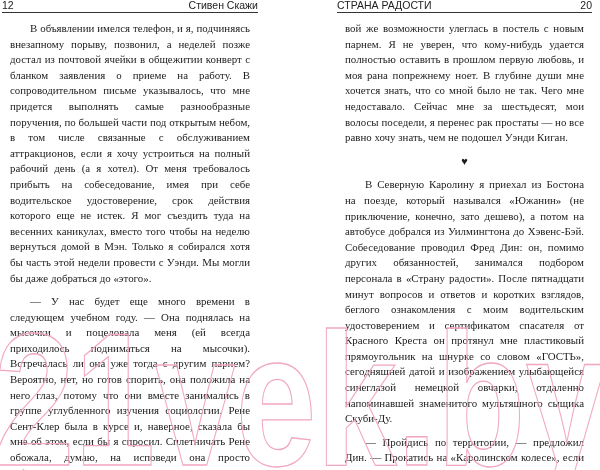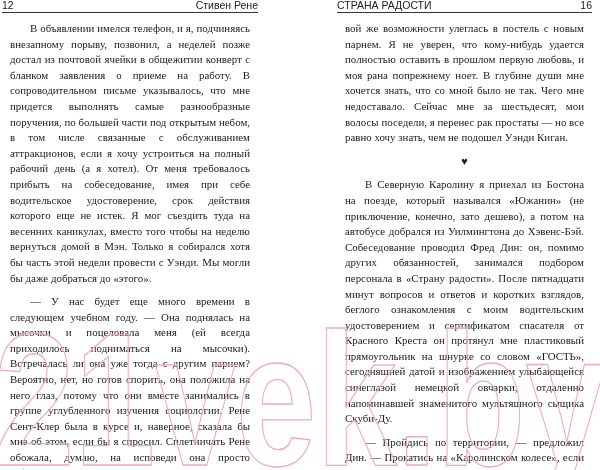--- a/index.html
+++ b/index.html
@@ -14,32 +14,32 @@
   .sep { text-align: center; font-size: 11px; line-height: 15.6px; margin: 6px 0 7px 0; }
   .watermark { position: absolute; left: 0; top: 300px; width: 600px; height: 170px; pointer-events: none; }
   .watermark text { font-family: "Liberation Sans", "DejaVu Sans", sans-serif; font-size: 190px; font-weight: bold; fill: none; stroke: #f2a8c0; stroke-width: 1.3px; }
 </style>
 </head>
 <body>
 
 <div class="page left">
   <div class="runhead">
     <span>12</span>
-    <span>Стивен Рене</span>
+    <span>Стивен Скажи</span>
   </div>
   <div class="body">
     <p>В объявлении имелся телефон, и я, подчиняясь внезапному порыву, позвонил, а неделей позже достал из почтовой ячейки в общежитии конверт с бланком заявления о приеме на работу. В сопроводительном письме указывалось, что мне придется выполнять самые разнообразные поручения, по большей части под открытым небом, в том числе связанные с обслуживанием аттракционов, если я хочу устроиться на полный рабочий день (а я хотел). От меня требовалось прибыть на собеседование, имея при себе водительское удостоверение, срок действия которого еще не истек. Я мог съездить туда на весенних каникулах, вместо того чтобы на неделю вернуться домой в Мэн. Только я собирался хотя бы часть этой недели провести с Уэнди. Мы могли бы даже добраться до «этого».</p>
     <p>— У нас будет еще много времени в следующем учебном году. — Она поднялась на мысочки и поцеловала меня (ей всегда приходилось подниматься на мысочки). Встречалась ли она уже тогда с другим парнем? Вероятно, нет, но готов спорить, она положила на него глаз, потому что они вместе занимались в группе углубленного изучения социологии. Рене Сент-Клер была в курсе и, наверное, сказала бы мне об этом, если бы я спросил. Сплетничать Рене обожала, думаю, на исповеди она просто забалтывала святого отца, но есть вещи, знать которые совершенно не хочется. К примеру, почему девушка, которую ты любил всем сердцем, продолжала говорить тебе «нет», но при пер-</p>
   </div>
 </div>
 
 <div class="page right">
   <div class="runhead">
     <span>СТРАНА РАДОСТИ</span>
-    <span>16</span>
+    <span>20</span>
   </div>
   <div class="body">
     <p class="cont">вой же возможности улеглась в постель с новым парнем. Я не уверен, что кому-нибудь удается полностью оставить в прошлом первую любовь, и моя рана попрежнему ноет. В глубине души мне хочется знать, что со мной было не так. Чего мне недоставало. Сейчас мне за шестьдесят, мои волосы поседели, я перенес рак простаты — но все равно хочу знать, чем не подошел Уэнди Киган.</p>
     <div class="sep">♥</div>
     <p>В Северную Каролину я приехал из Бостона на поезде, который назывался «Южанин» (не приключение, конечно, зато дешево), а потом на автобусе добрался из Уилмингтона до Хэвенс-Бэй. Собеседование проводил Фред Дин: он, помимо других обязанностей, занимался подбором персонала в «Страну радости». После пятнадцати минут вопросов и ответов и коротких взглядов, беглого ознакомления с моим водительским удостоверением и сертификатом спасателя от Красного Креста он протянул мне пластиковый прямоугольник на шнурке со словом «ГОСТЬ», сегодняшней датой и изображением улыбающейся синеглазой немецкой овчарки, отдаленно напоминавшей знаменитого мультяшного сыщика Скуби-Ду.</p>
     <p>— Пройдись по территории, — предложил Дин. — Прокатись на «Каролинском колесе», если захочешь. Большинство аттракционов еще не собрано, но этот уже работает. Скажи Лейну, что я разрешил. Я дал тебе пропуск на целый день, но хочу, чтобы ты вернулся... — Он посмотрел на часы. — Скажем, в час дня. Тогда и ответишь, нужна ли тебе эта работа. У меня осталось пять вакансий, но делать надо практически одно и то же: Счастливые помощники.</p>
   </div>
 </div>
 
 <svg class="watermark" viewBox="0 0 600 170" preserveAspectRatio="none">

